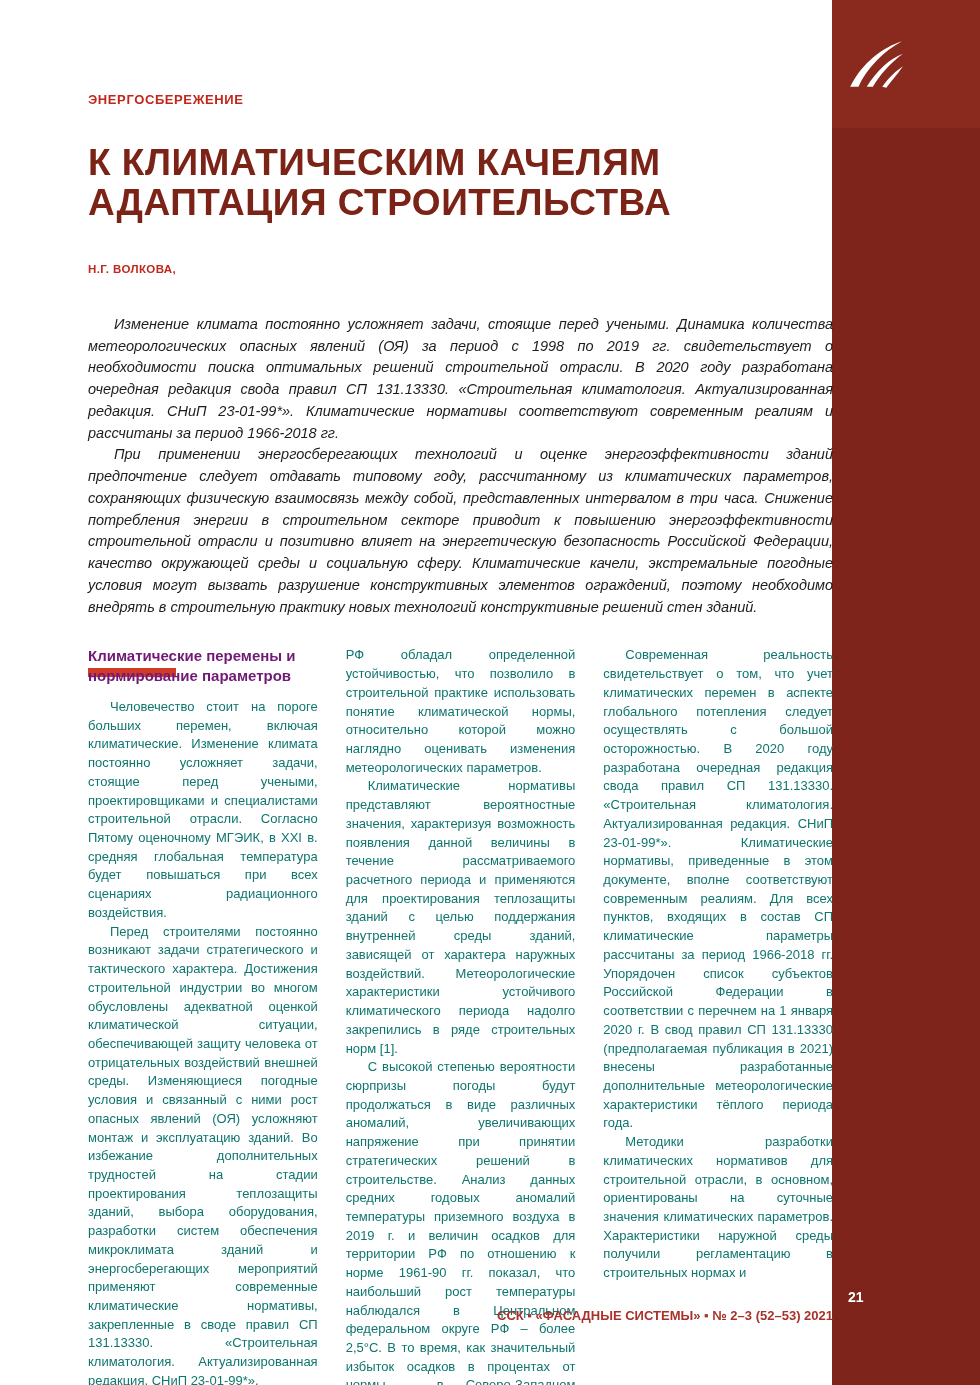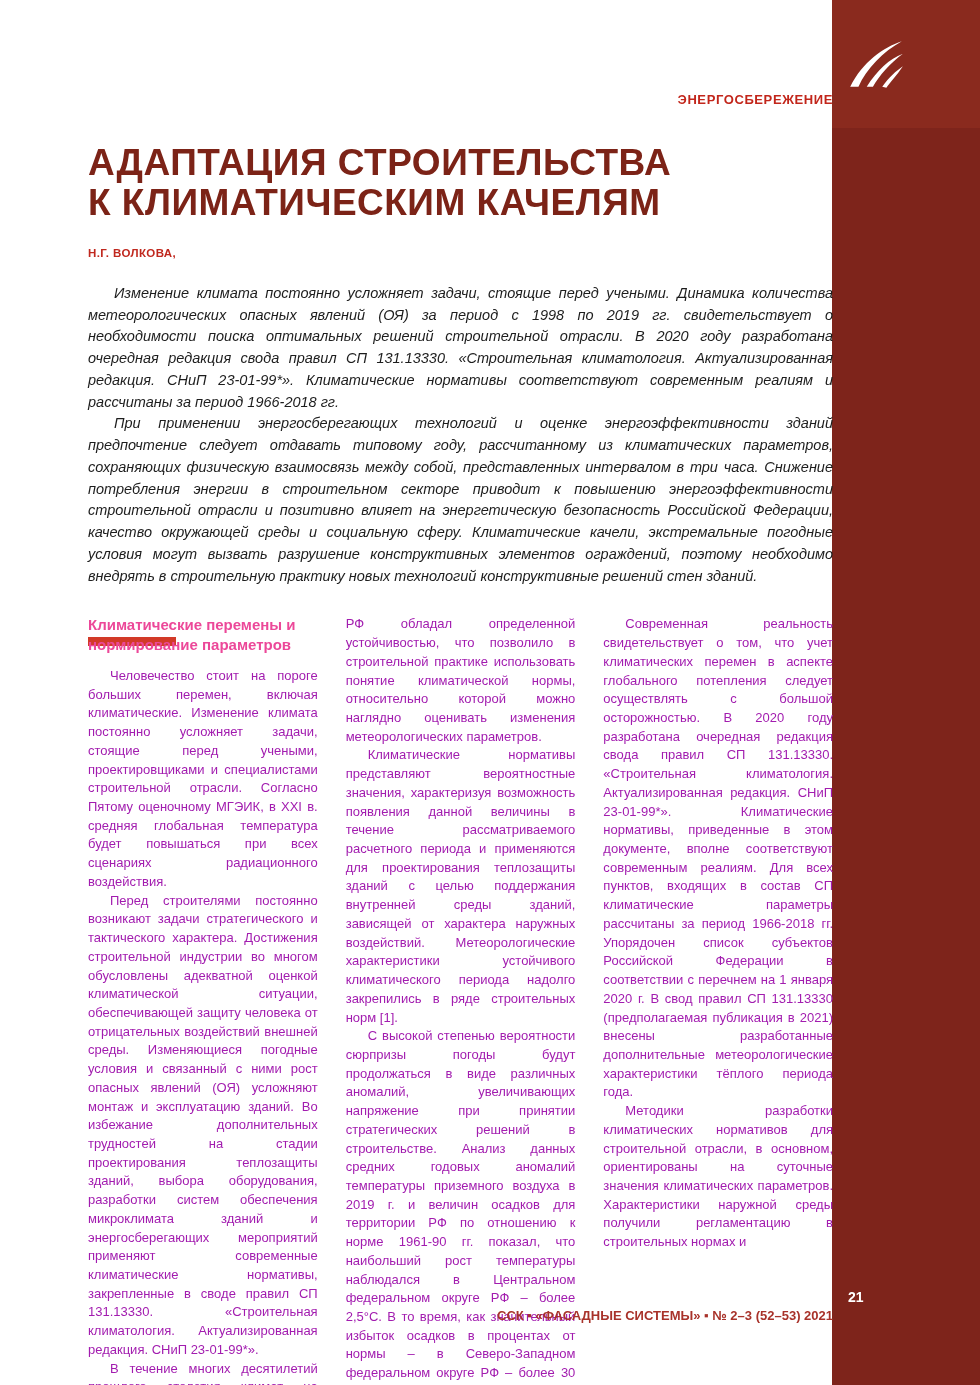--- a/index.html
+++ b/index.html
@@ -38,50 +38,50 @@
   }
 
   
   .content {
     position: absolute;
     left: 88px; top: 0;
     width: 745px;
   }
   .kicker {
     margin-top: 92px;
-    text-align: right;
+    text-align: left;
     color: #c2261b;
     font-weight: bold;
     font-size: 13px;
     letter-spacing: 0.6px;
   }
   .title {
     margin-top: 36px;
     color: #7c2317;
     font-weight: 800;
     font-size: 37px;
     line-height: 1.08;
     letter-spacing: 0.5px;
   }
   .author {
-    margin-top: 24px;
+    margin-top: 40px;
     color: #c0281e;
     font-weight: bold;
     font-size: 11.5px;
     letter-spacing: 0.4px;
   }
   .affiliation {
     margin-top: 7px;
     color: #c0281e;
     font-weight: bold;
     font-size: 11.5px;
     letter-spacing: 0.3px;
   }
 
-  .lead { margin-top: 24px; }
+  .lead { margin-top: 39px; }
   .lead p {
     margin: 0;
     font-style: italic;
     font-size: 14.5px;
     line-height: 1.5;
     text-align: justify;
     text-indent: 26px;
     color: #1d1d1d;
   }
 
@@ -90,28 +90,28 @@
     gap: 28px;
     margin-top: 28px;
   }
   .col { flex: 1; min-width: 0; }
   .col p {
     margin: 0;
     font-size: 13px;
     line-height: 1.44;
     text-align: justify;
     text-indent: 22px;
-    color: #a21caf;
+    color: #0f766e;
   }
   .col p.no-indent { text-indent: 0; }
 
   .section-heading {
     position: relative;
     margin: 0 0 12px 0;
-    color: #ec4899;
+    color: #701a75;
     font-weight: bold;
     font-size: 15px;
     line-height: 1.32;
   }
   .heading-accent {
     position: absolute;
     left: 0; top: 22px;
     width: 88px; height: 9px;
     background: #d23a28;
     z-index: 0;
@@ -150,22 +150,22 @@
       </span>
     </div>
     <div class="page-number">21</div>
   </div>
 
   <div class="content">
 
     <div class="kicker">ЭНЕРГОСБЕРЕЖЕНИЕ</div>
 
     <div class="title">
+      <div>К КЛИМАТИЧЕСКИМ КАЧЕЛЯМ</div>
       <div>АДАПТАЦИЯ СТРОИТЕЛЬСТВА</div>
-      <div>К КЛИМАТИЧЕСКИМ КАЧЕЛЯМ</div>
     </div>
 
     <div class="author">Н.Г. ВОЛКОВА,</div>
 
     <div class="lead">
       <p>Изменение климата постоянно усложняет задачи, стоящие перед учеными. Динамика количества метеорологических опасных явлений (ОЯ) за период с 1998 по 2019 гг. свидетельствует о необходимости поиска оптимальных решений строительной отрасли. В 2020 году разработана очередная редакция свода правил СП 131.13330. «Строительная климатология. Актуализированная редакция. СНиП 23-01-99*». Климатические нормативы соответствуют современным реалиям и рассчитаны за период 1966-2018 гг.</p>
       <p>При применении энергосберегающих технологий и оценке энергоэффективности зданий предпочтение следует отдавать типовому году, рассчитанному из климатических параметров, сохраняющих физическую взаимосвязь между собой, представленных интервалом в три часа. Снижение потребления энергии в строительном секторе приводит к повышению энергоэффективности строительной отрасли и позитивно влияет на энергетическую безопасность Российской Федерации, качество окружающей среды и социальную сферу. Климатические качели, экстремальные погодные условия могут вызвать разрушение конструктивных элементов ограждений, поэтому необходимо внедрять в строительную практику новых технологий конструктивные решений стен зданий.</p>
     </div>
 
     <div class="columns">

